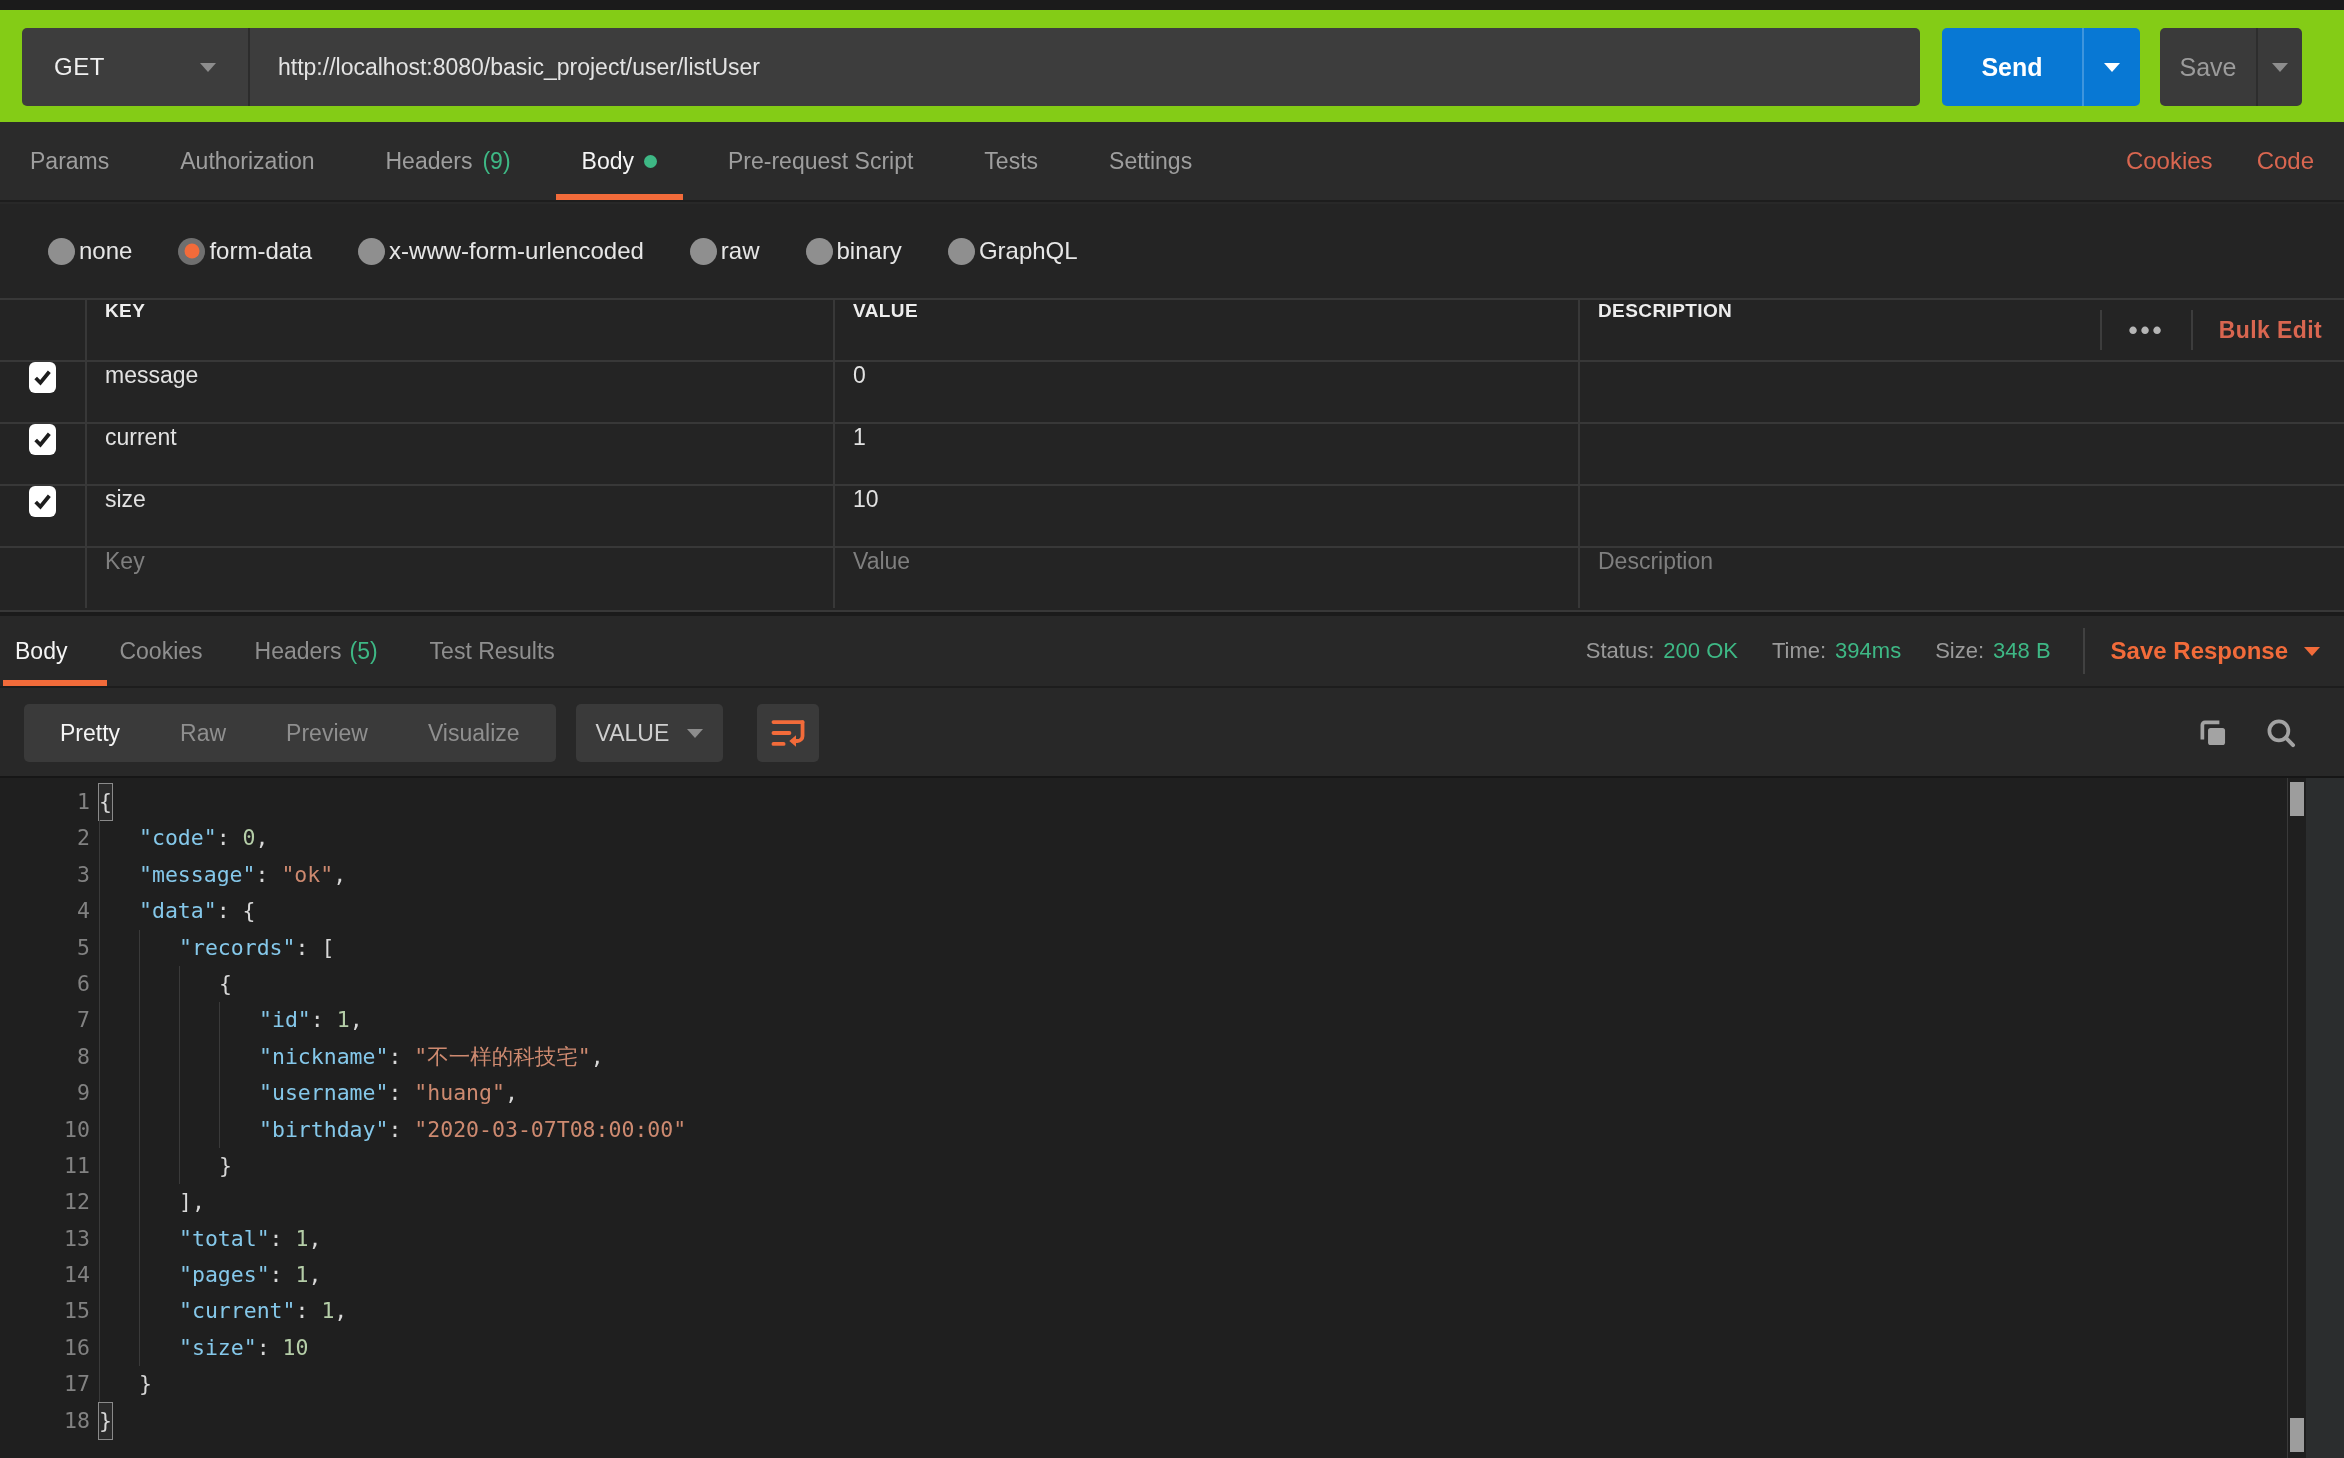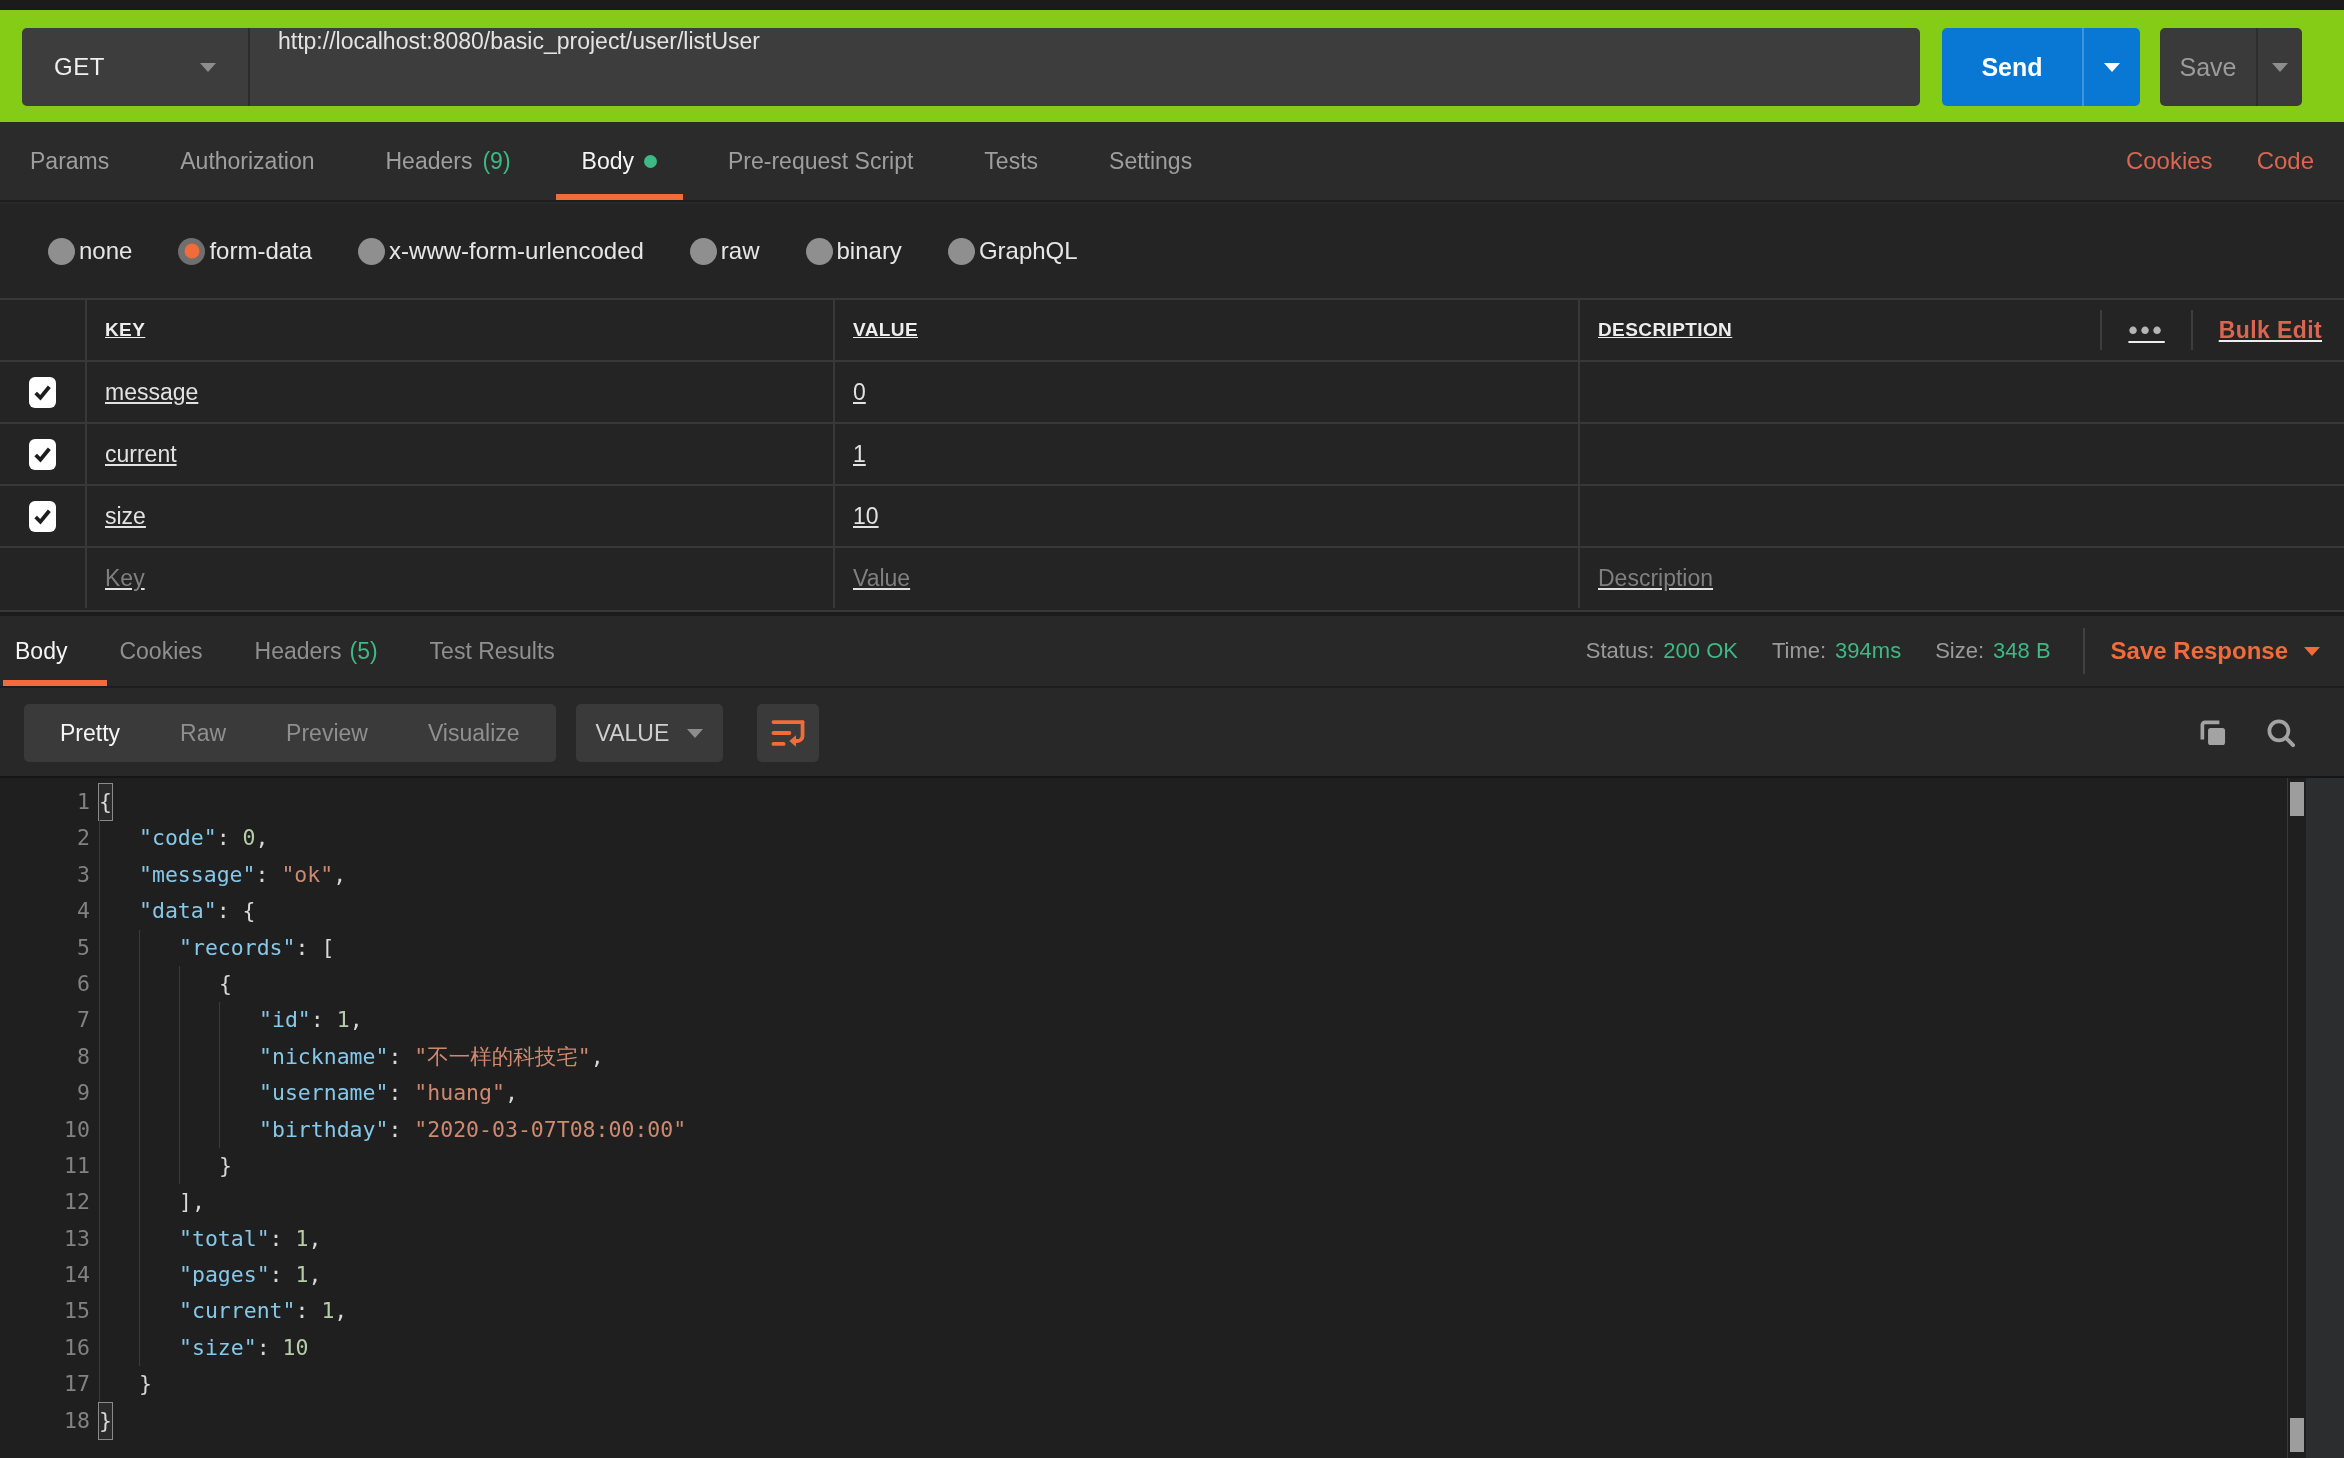--- a/index.html
+++ b/index.html
@@ -16,21 +16,21 @@
   .url-group {
     position:absolute; left:22px; top:18px; width:1898px; height:78px;
     background:#3d3d3d; border-radius:5px; display:flex; align-items:stretch;
   }
   .method-select {
     width:228px; display:flex; align-items:center; justify-content:space-between;
     padding:0 32px 0 32px; border-right:2px solid #2c2c2c; cursor:pointer;
   }
   .method-select .mlabel { color:#f0f0f0; font-size:24px; letter-spacing:.5px; }
   .url-input {
-    flex:1; display:flex; padding-left:28px;
+    flex:1; display:flex; align-items:center; padding-left:28px;
     color:#e3e3e3; font-size:23px;
   }
   .caret { width:0; height:0; border-left:8px solid transparent; border-right:8px solid transparent; border-top:9px solid #8d8d8d; }
   .send-btn {
     position:absolute; left:1942px; top:18px; width:198px; height:78px;
     background:#0878d4; border-radius:5px; display:flex; align-items:center; cursor:pointer;
   }
   .send-btn .lbl { flex:1; text-align:center; color:#ffffff; font-size:25px; font-weight:600; }
   .send-btn .seg { width:58px; height:100%; display:flex; align-items:center; justify-content:center; border-left:2px solid rgba(255,255,255,.22); }
   .send-btn .caret { border-top-color:#ffffff; }
@@ -68,21 +68,21 @@
     transform:translate(-50%,-50%); border-radius:50%; background:#f26b3a;
   }
   .mode .mlbl { color:#e6e6e6; font-size:24px; }
 
   
   .ftable {
     position:absolute; top:298px; left:0; right:0; height:314px; background:#242424;
     display:grid; grid-template-columns:85px 748px 745px 1fr; grid-auto-rows:62px;
     border-bottom:2px solid #383838;
   }
-  .tc { border-top:2px solid #383838; display:flex; align-items:center; padding-left:18px; font-size:23px; color:#e2e2e2; overflow:hidden;text-decoration:underline; }
+  .tc { border-top:2px solid #383838; display:flex; padding-left:18px; font-size:23px; color:#e2e2e2; overflow:hidden; }
   .tc.cb-col { padding-left:0; justify-content:center; }
   .tc.bordered { border-left:2px solid #383838; }
   .tc.hdr { font-size:19px; font-weight:700; color:#ededed; letter-spacing:.4px; }
   .tc .ph { color:#7f7f7f; }
   .checkbox {
     width:27px; height:31px; background:#ffffff; border-radius:6px;
     display:flex; align-items:center; justify-content:center; cursor:pointer;
   }
   .hdr-actions { margin-left:auto; display:flex; align-items:center; height:100%; margin-right:22px; }
   .hdr-actions .vline { width:2px; height:40px; background:#3d3d3d; }

